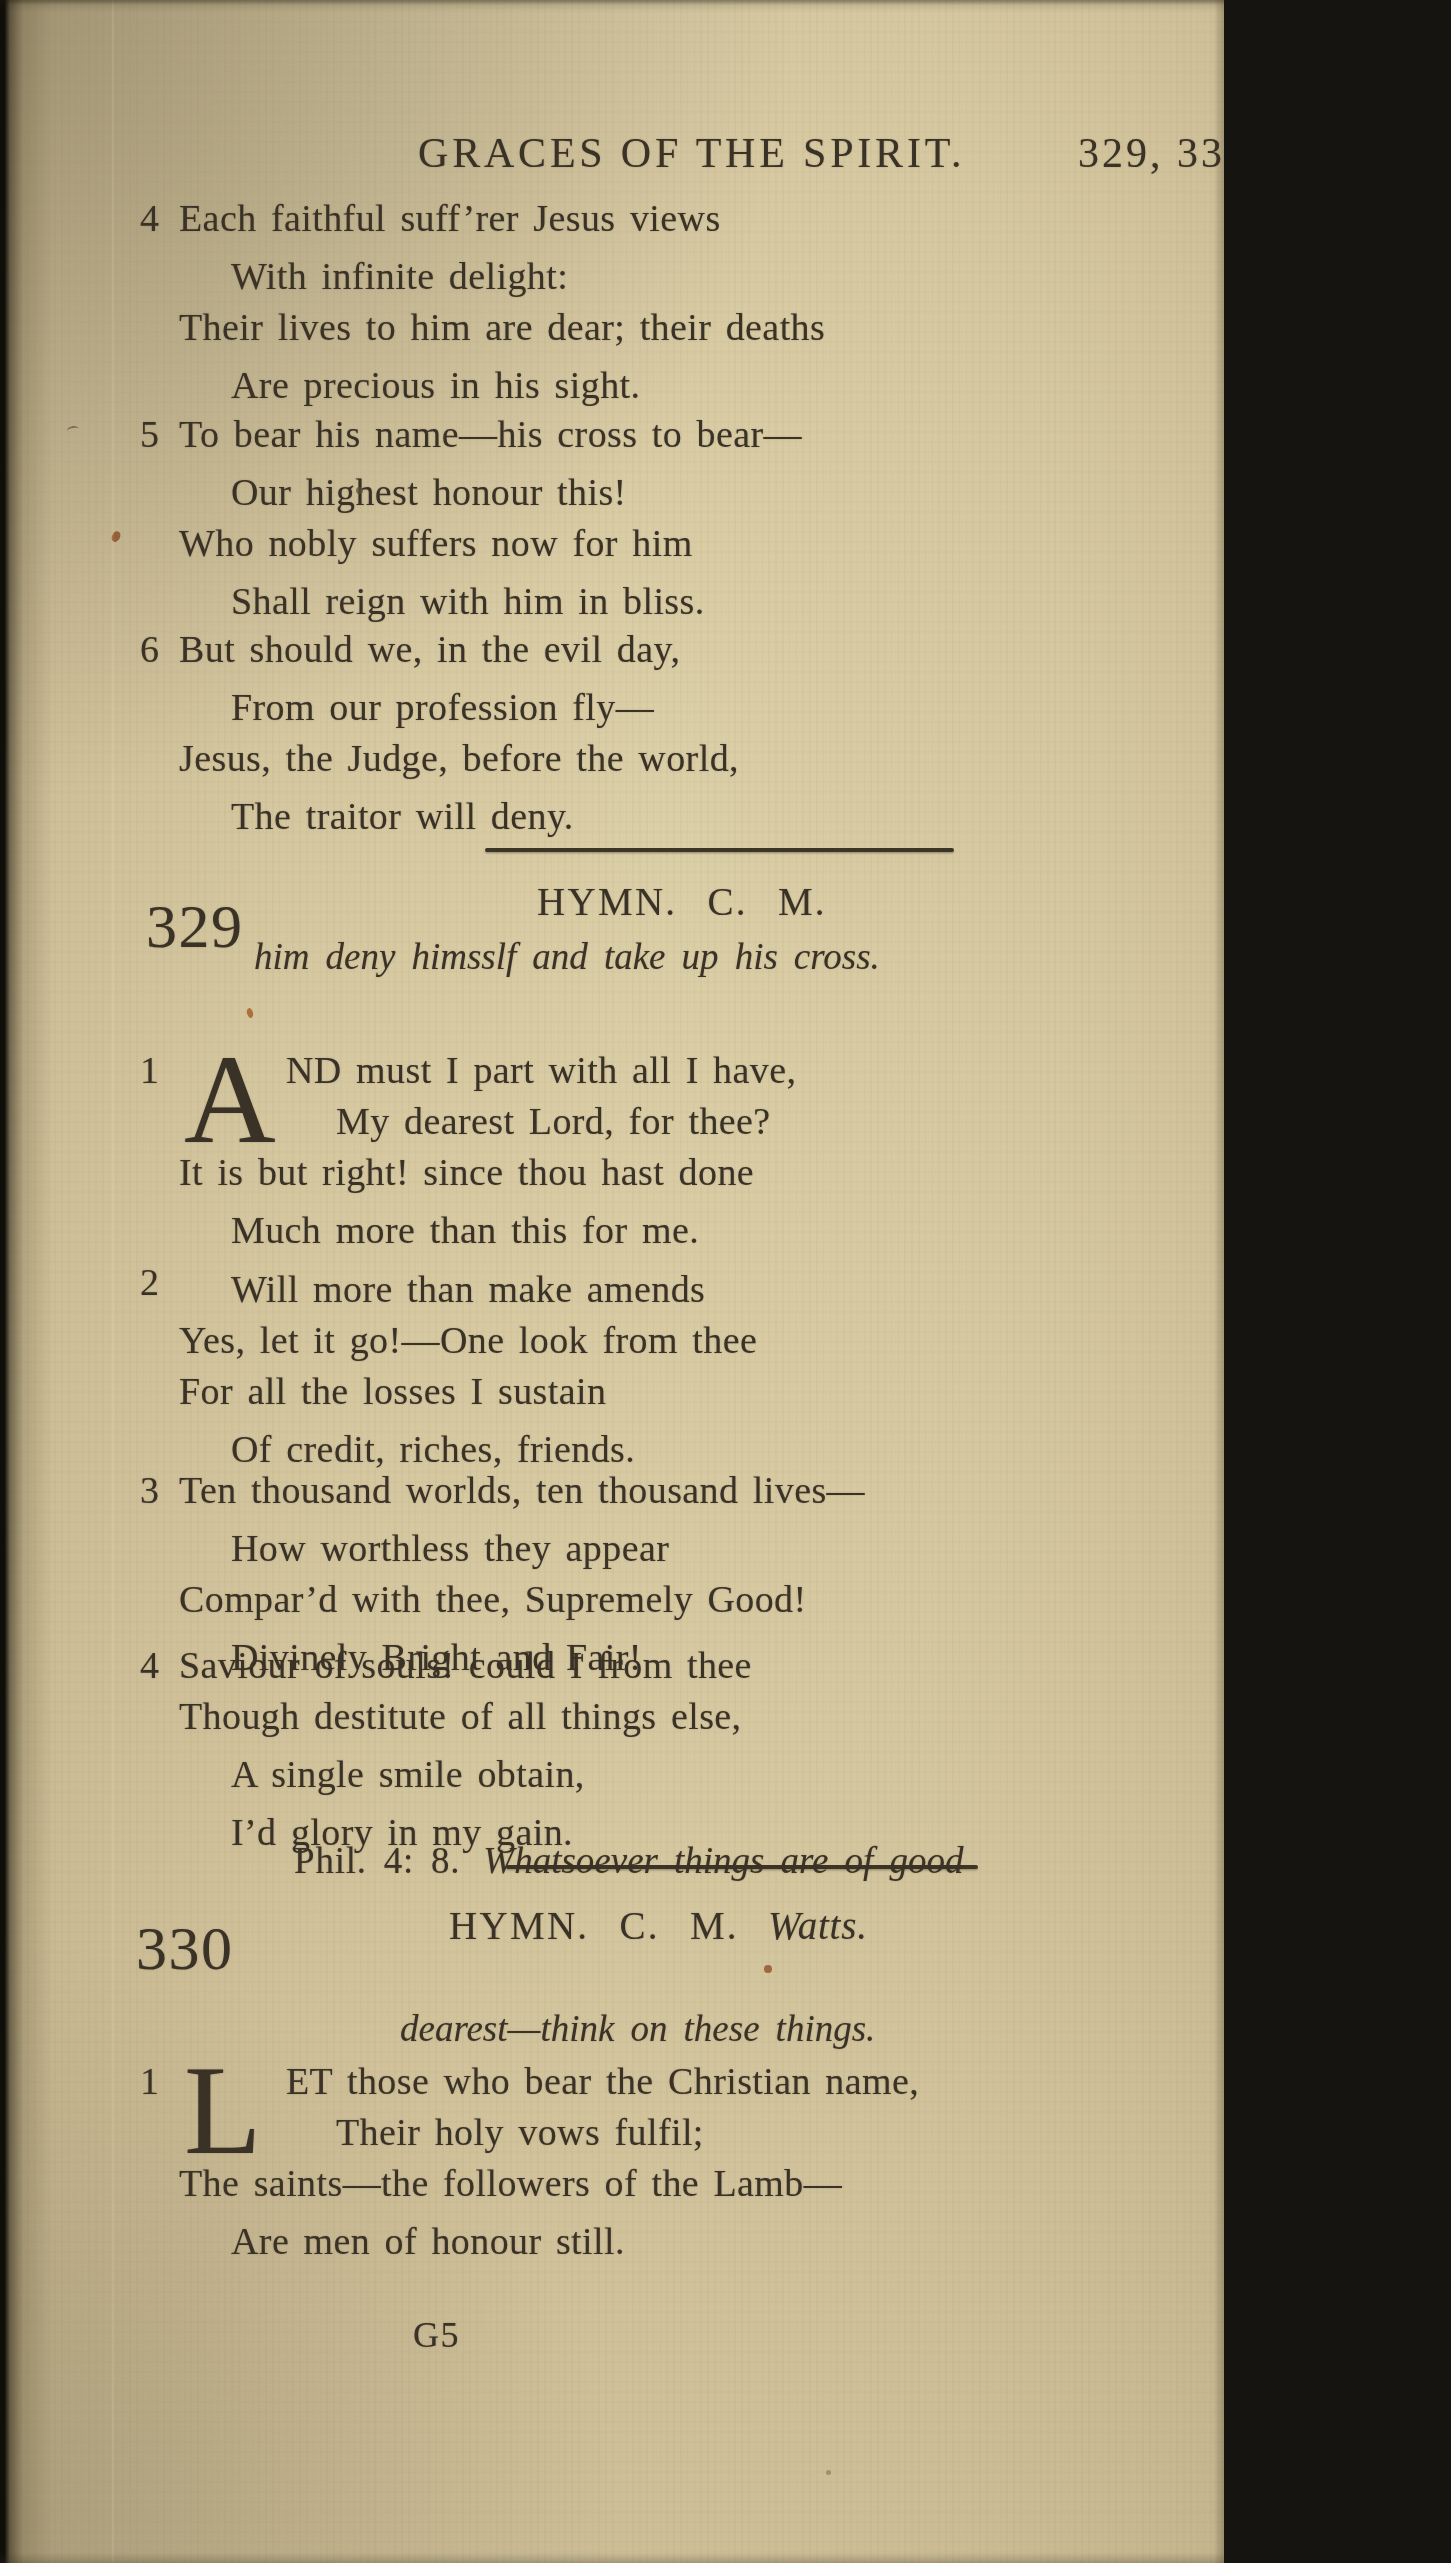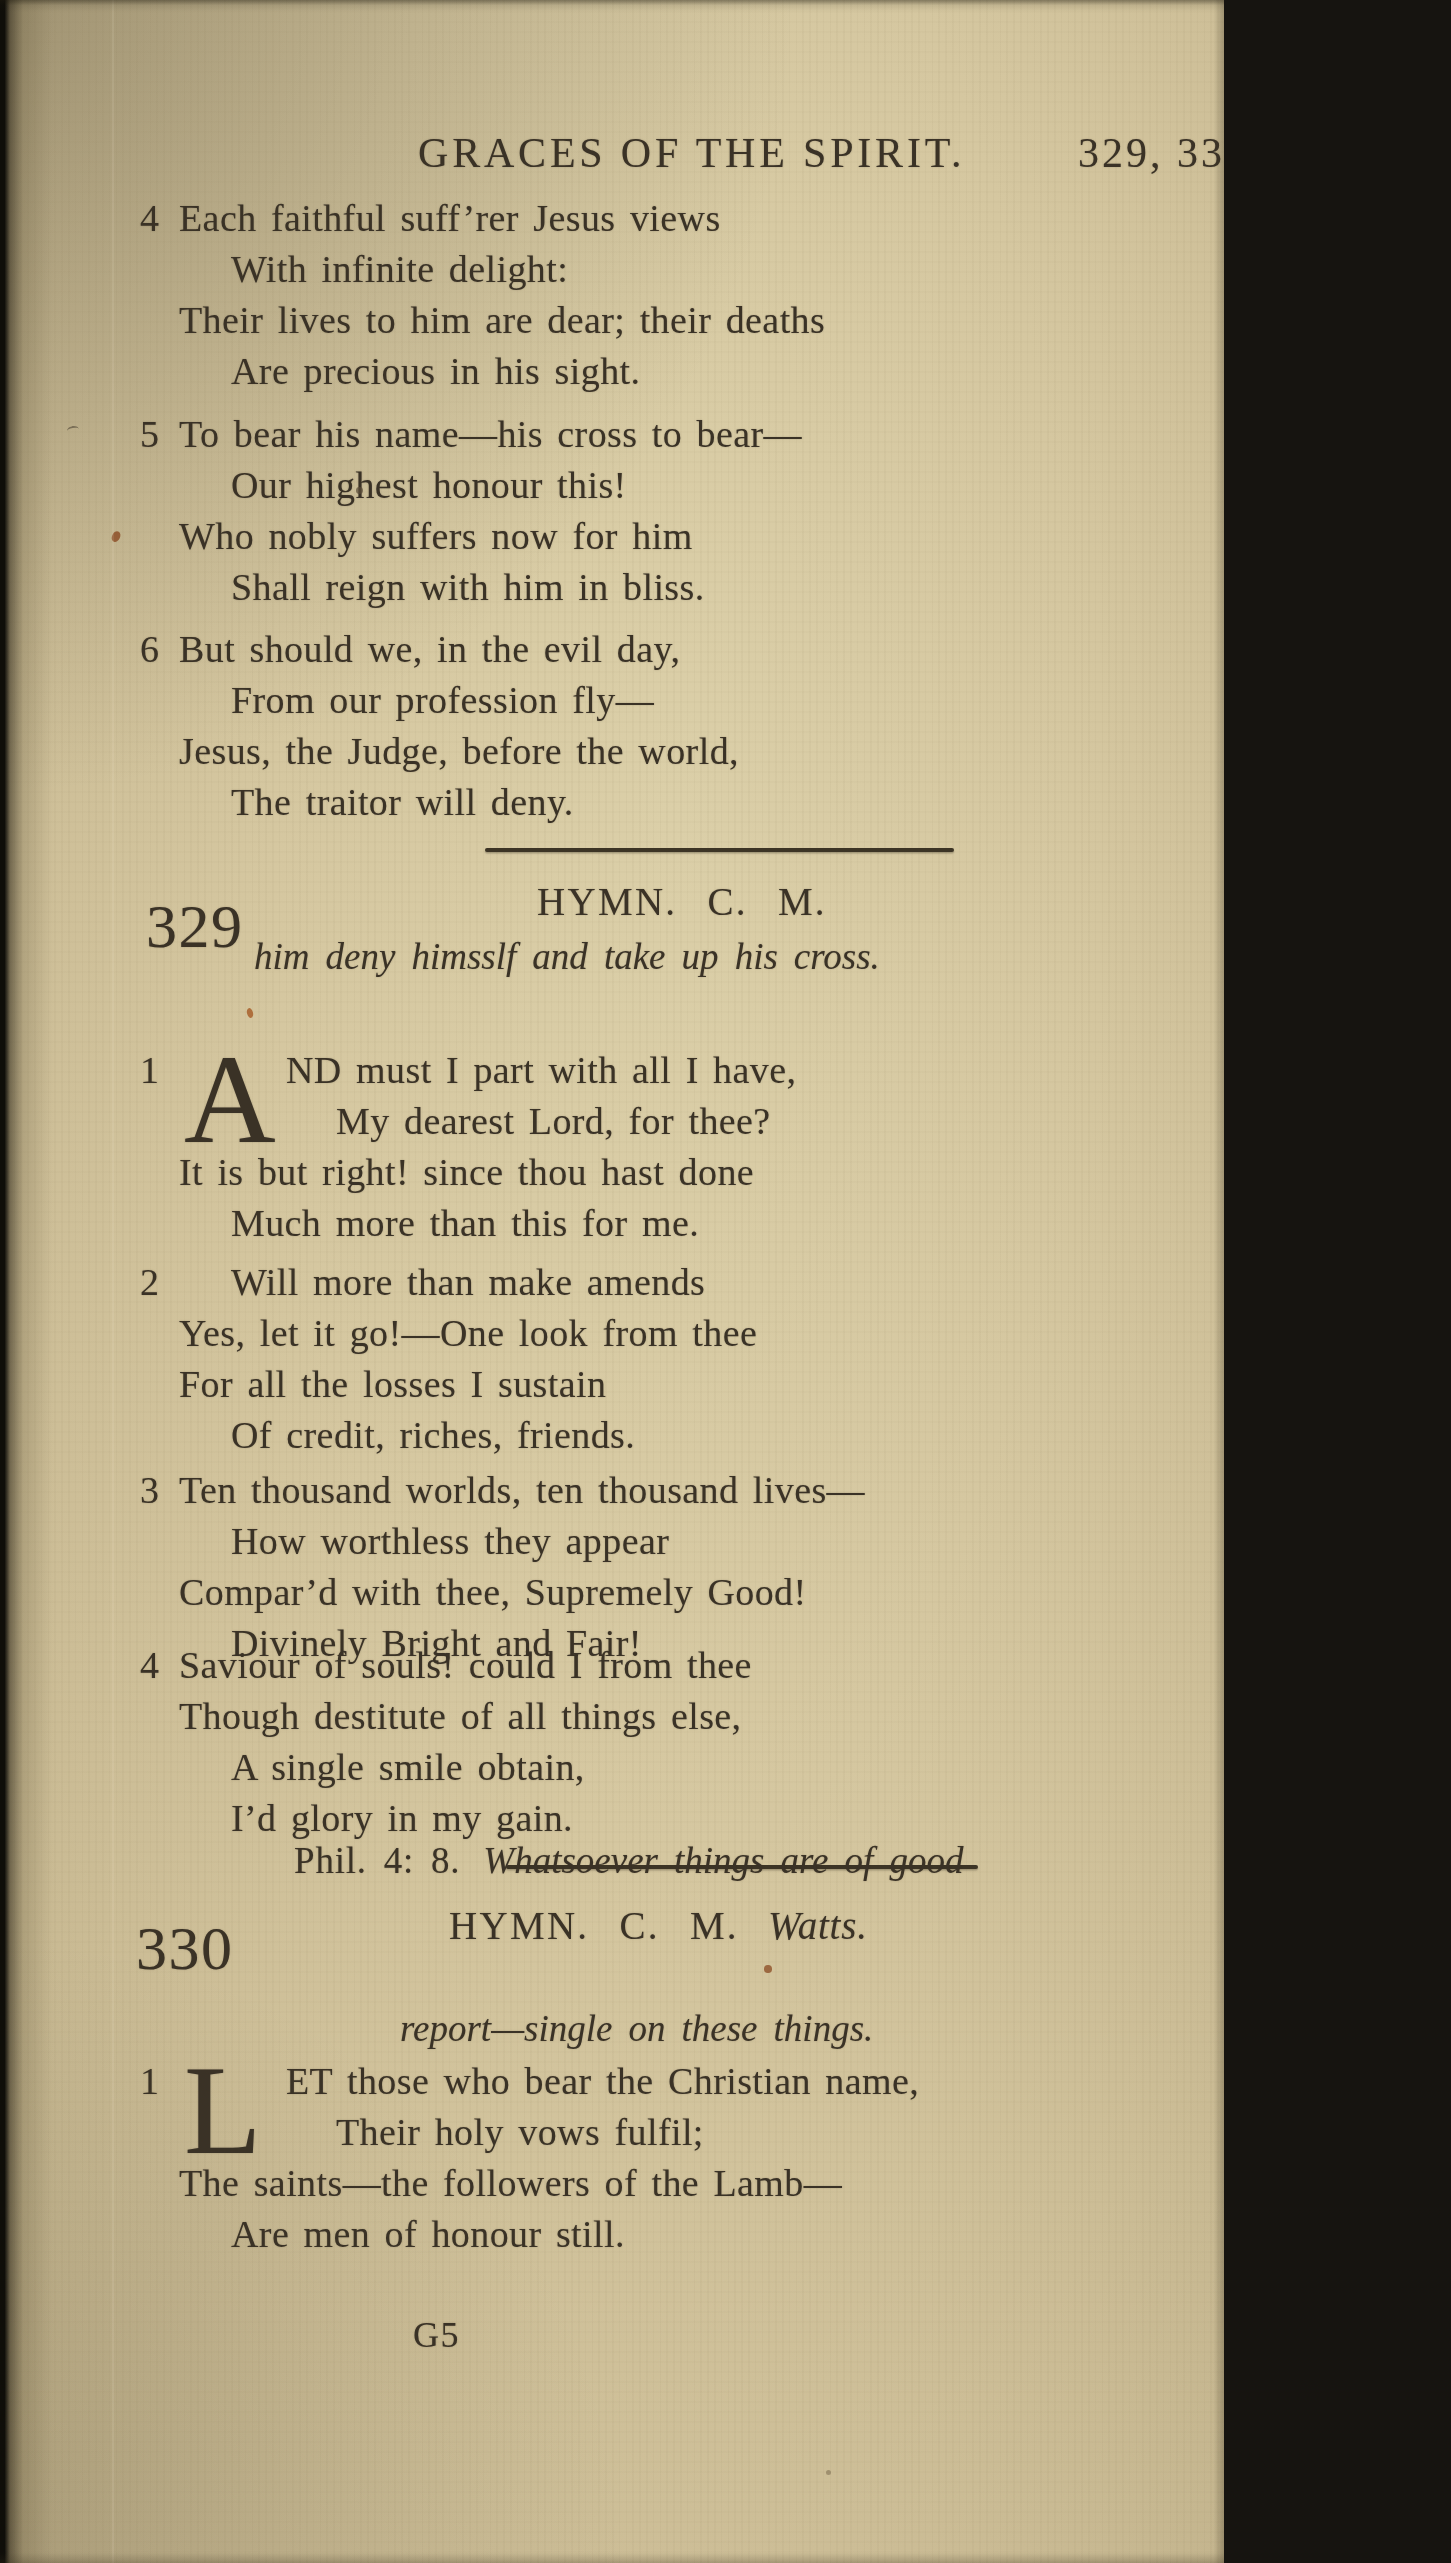--- a/index.html
+++ b/index.html
@@ -33,21 +33,21 @@
   .crease{position:absolute;top:0;left:112px;width:2.3px;height:2563px;background:rgba(255,250,230,0.10);}
 
   .ink{color:#3a3226;text-shadow:0 0 1.5px rgba(58,50,38,0.35);}
 
   .header-title{position:absolute;top:129px;left:418px;font-size:42px;letter-spacing:3.8px;white-space:nowrap;}
   .header-nums{position:absolute;top:129px;left:1078px;font-size:42px;letter-spacing:3px;white-space:nowrap;}
 
   .verse{position:absolute;left:140px;width:1183px;font-size:38px;line-height:51px;word-spacing:4.5px;letter-spacing:0.4px;}
   .verse .vnum{position:absolute;left:0;top:0;}
   .verse .l{padding-left:39px;white-space:nowrap;}
-  .verse .l.ind{padding-left:91px;}
+  .verse .l.ind{padding-left:91px;margin-top:7px;}
   
   .verse.dv .dcap{position:absolute;left:44px;top:-3px;font-size:127px;line-height:114px;}
   .verse.dv .l.l1{padding-left:146px;}
   .verse.dv .l.l2{padding-left:196px;}
 
   .rule{position:absolute;height:3.8px;background:#3c3425;border-radius:2.3px;box-shadow:0 1.5px 1.5px rgba(60,52,37,0.35);}
 
   .hymn-number{position:absolute;font-size:62px;line-height:83px;letter-spacing:1.5px;}
   .hymn-heading{position:absolute;font-size:39px;letter-spacing:2.3px;word-spacing:18px;white-space:nowrap;}
   .hymn-heading .author{font-style:italic;letter-spacing:0.8px;word-spacing:3px;margin-left:29px;}
@@ -145,21 +145,21 @@
 
   <div class="rule" style="left:506px;top:1865px;width:472px"></div>
 
   <div class="hymn-number ink" style="left:136px;top:1907px">330</div>
   <div class="hymn-heading ink" style="left:449px;top:1903px">
     <span>HYMN. C. M.</span><span class="author">Watts.</span>
   </div>
   <div class="scripture ink" style="left:294px;top:1838px">
     <span class="ref">Phil. 4: 8.</span><span class="it">Whatsoever things are of good</span>
   </div>
-  <div class="scripture it ink" style="left:400px;top:2006px">report—single on these things.</div>
+  <div class="scripture it ink" style="left:400px;top:2006px">dearest—think on these things.</div>
 
   <section class="verse dv ink" style="top:2056px">
     <span class="vnum">1</span>
     <span class="dcap">L</span>
     <div class="l l1">ET those who bear the Christian name,</div>
     <div class="l l2">Their holy vows fulfil;</div>
     <div class="l">The saints—the followers of the Lamb—</div>
     <div class="l ind">Are men of honour still.</div>
   </section>
 

